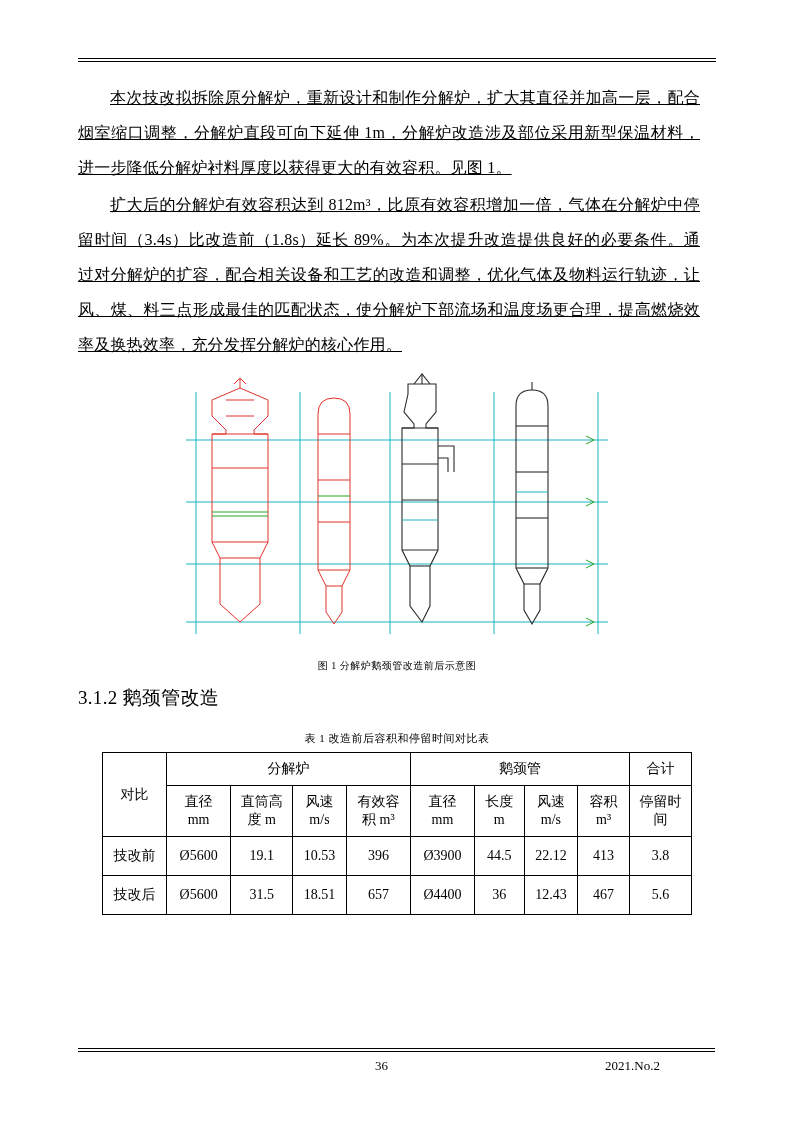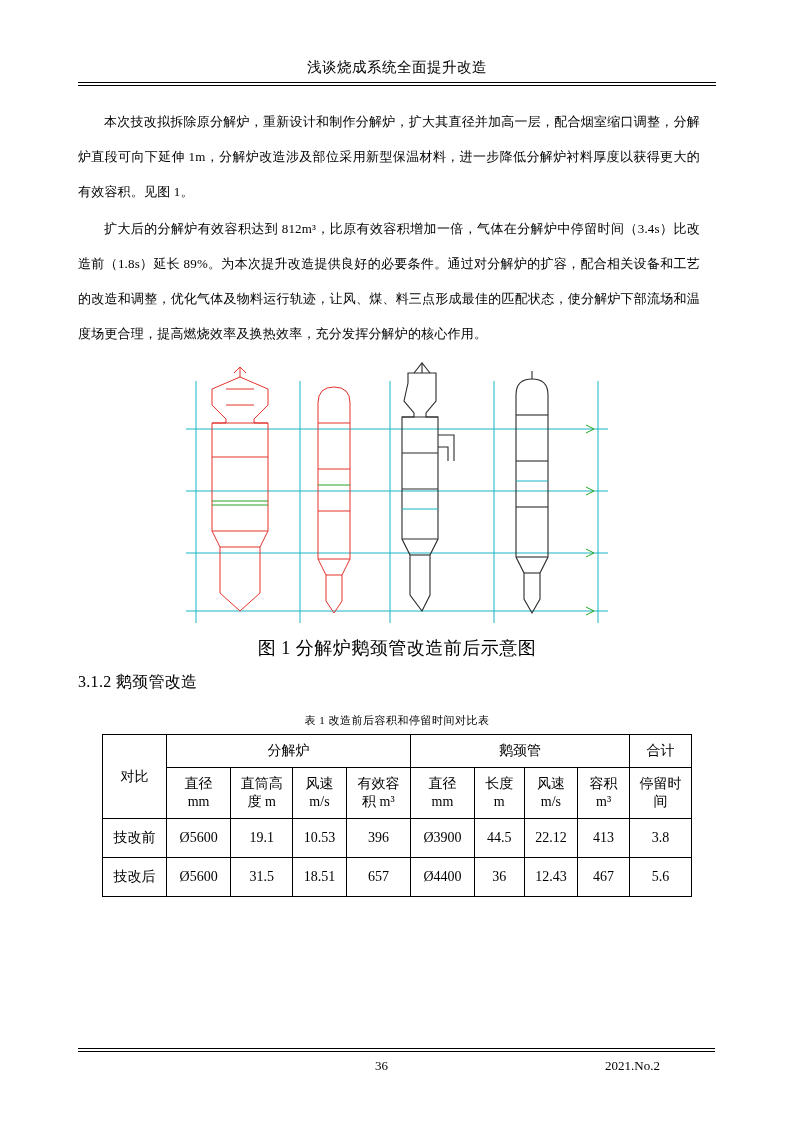--- a/index.html
+++ b/index.html
@@ -38,40 +38,41 @@
     border-bottom: 1.6px solid #000;
     margin-bottom: 2px;
   }
   .header-rule2 {
     border-bottom: 0.8px solid #000;
     margin-bottom: 18px;
   }
   
   p.para {
     margin: 0 16px 2px 0;
-    font-size: 13px;
+    font-size: 16px;
     line-height: 35px;
     text-align: justify;
     text-justify: inter-ideograph;
     text-indent: 2em;
     letter-spacing: 0.2px;
+    text-decoration: underline;
   }
   
   .figure-wrap {
     margin: 10px 0 0 0;
     text-align: center;
   }
   .figure-caption {
-    font-size: 18px;
-    text-align: center;
-    margin-top: 0;
+    font-size: 10px;
+    text-align: center;
+    margin-top: 12px;
     letter-spacing: 0.5px;
   }
   .section-head {
-    font-size: 16px;
+    font-size: 19px;
     margin: 12px 0 2px 0;
     letter-spacing: 0.3px;
   }
   
   .table-title {
     text-align: center;
     font-size: 11px;
     margin: 20px 0 6px 0;
     letter-spacing: 0.5px;
   }
@@ -128,23 +129,20 @@
     margin: 0 auto;
   }
 </style>
 </head>
 <body>
 
 <div class="page">
 
   <div class="content">
 
-    <div class="header">
-      <span>浅谈烧成系统全面提升改造</span>
-    </div>
     <div class="header-rule"></div>
     <div class="header-rule2"></div>
 
     <p class="para">本次技改拟拆除原分解炉，重新设计和制作分解炉，扩大其直径并加高一层，配合烟室缩口调整，分解炉直段可向下延伸 1m，分解炉改造涉及部位采用新型保温材料，进一步降低分解炉衬料厚度以获得更大的有效容积。见图 1。</p>
     <p class="para">扩大后的分解炉有效容积达到 812m³，比原有效容积增加一倍，气体在分解炉中停留时间（3.4s）比改造前（1.8s）延长 89%。为本次提升改造提供良好的必要条件。通过对分解炉的扩容，配合相关设备和工艺的改造和调整，优化气体及物料运行轨迹，让风、煤、料三点形成最佳的匹配状态，使分解炉下部流场和温度场更合理，提高燃烧效率及换热效率，充分发挥分解炉的核心作用。</p>
 
     <div class="figure-wrap">
       <svg class="diagram" width="430" height="275" viewBox="0 0 430 275">
 
         <g stroke="#19b5c4" stroke-width="1" fill="none">

